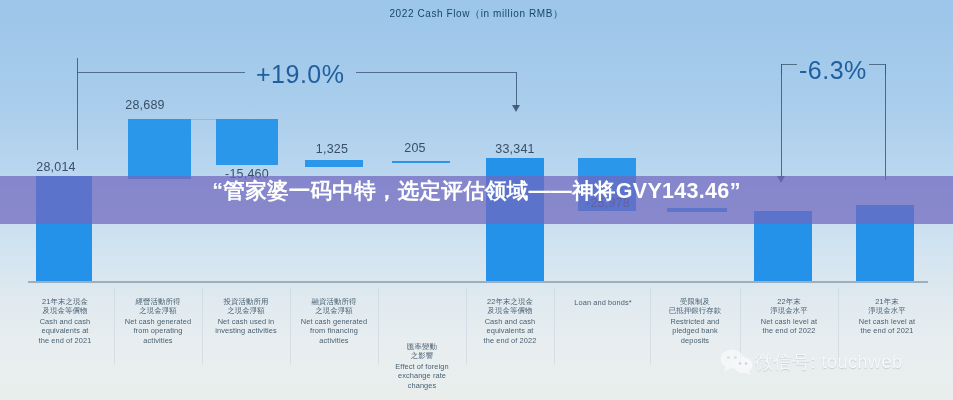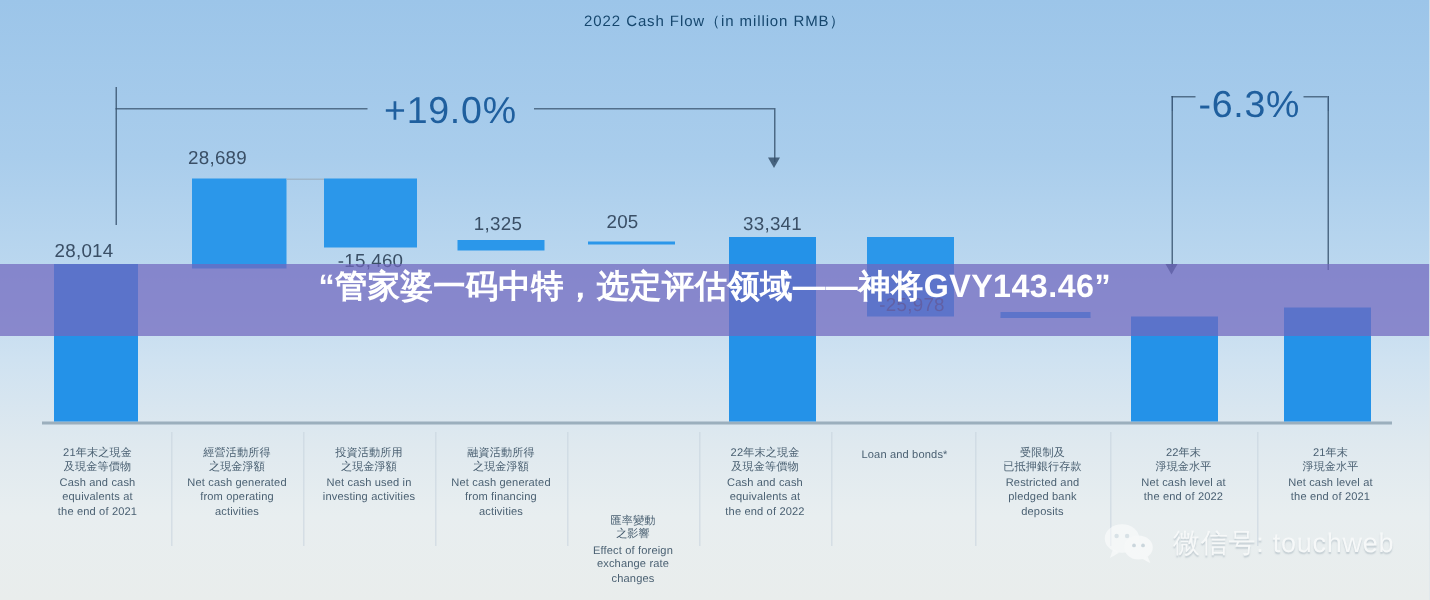--- a/index.html
+++ b/index.html
@@ -64,22 +64,22 @@
     background:rgba(112,103,190,.72);
     display:flex;justify-content:center;
   }
   #overlay-text{
     font-size:21.5px;font-weight:bold;color:#ffffff;letter-spacing:.3px;
     white-space:nowrap;
   }
 
   
   #watermark{
-    position:absolute;left:736px;top:348px;
-    display:flex;align-items:center;gap:12px;opacity:.62;
+    position:absolute;left:720px;top:348px;
+    display:flex;align-items:center;gap:1px;opacity:.62;
   }
   #wm-text{font-size:18px;color:#ffffff;letter-spacing:.5px;
     text-shadow:0 1px 1px rgba(120,140,155,.55);}
   .wechat-glyph{display:block;}
 </style>
 </head>
 <body>
 
 <div id="stage">
 

